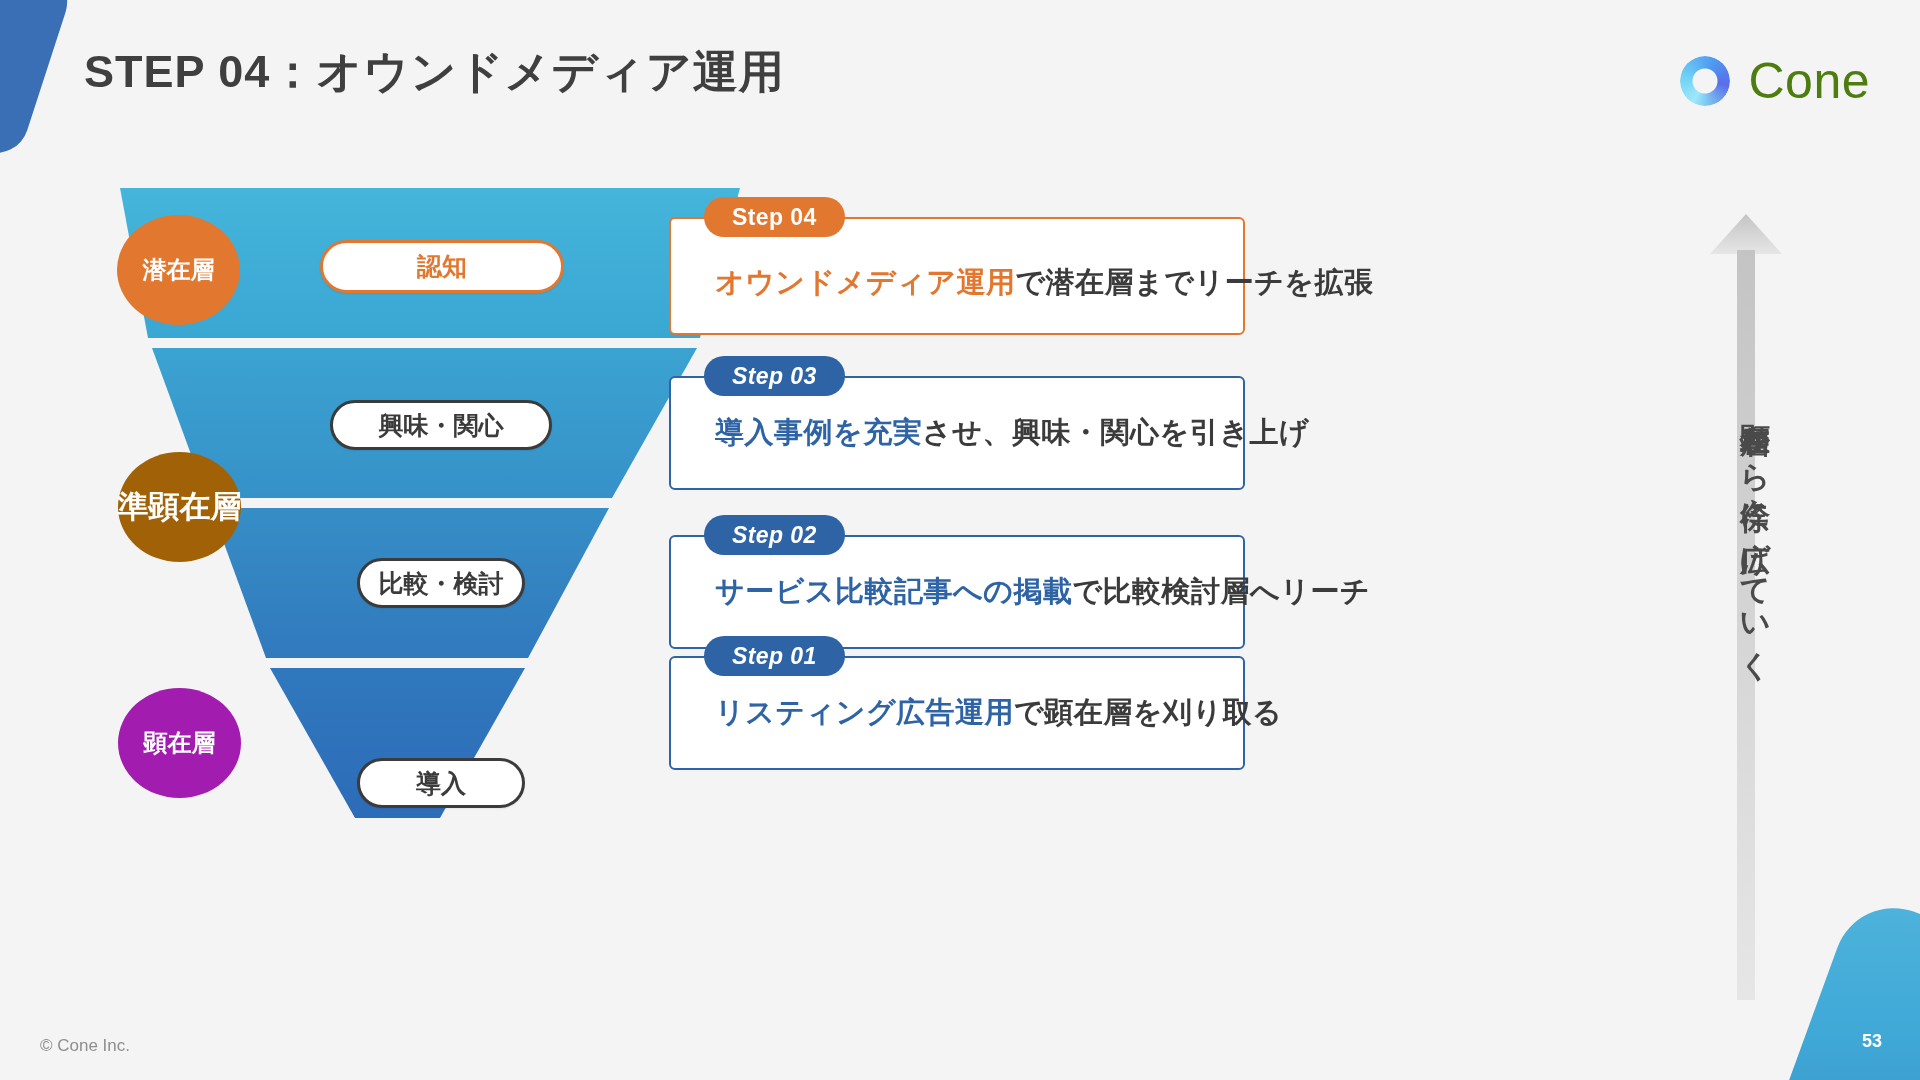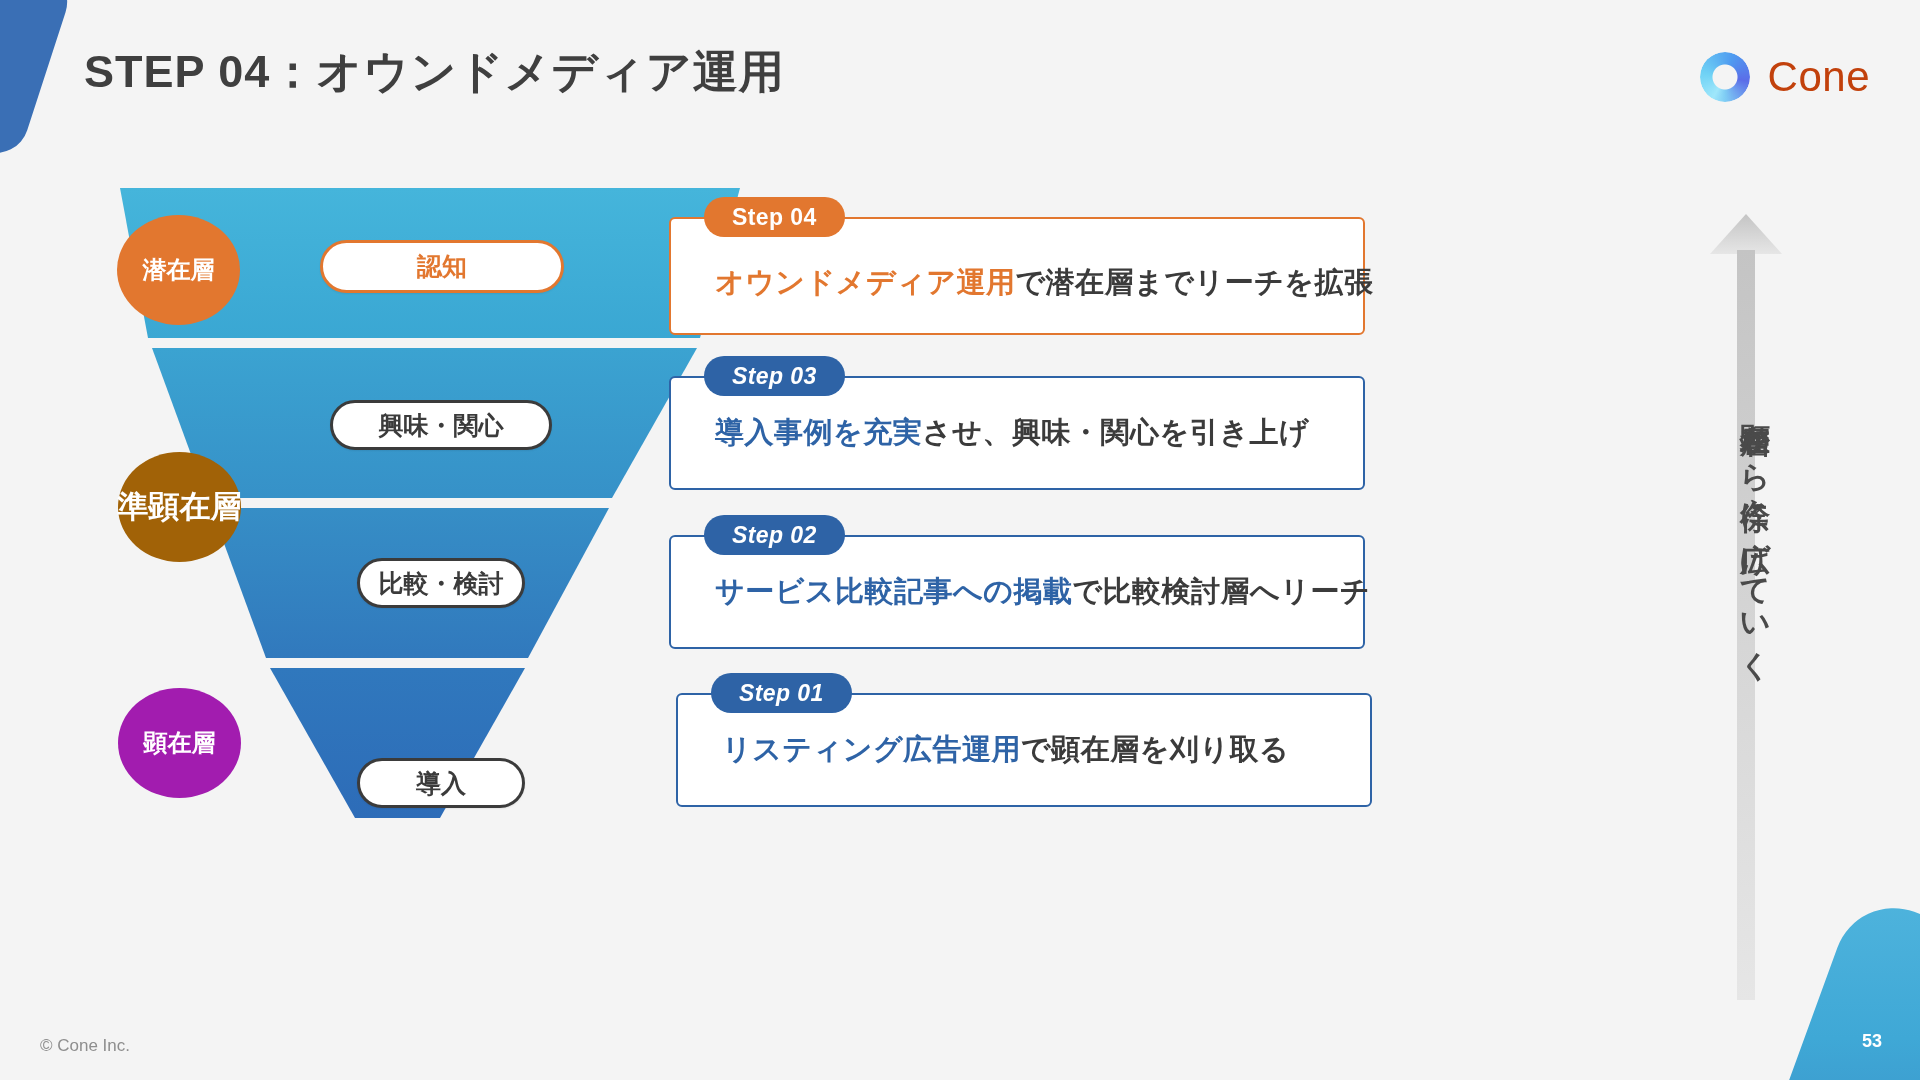--- a/index.html
+++ b/index.html
@@ -37,21 +37,21 @@
   .logo-wrap{
     position:absolute; right:50px; top:52px;
     display:flex; align-items:center; gap:18px;
   }
   .logo-ring{
     width:50px; height:50px; border-radius:50%;
     background:conic-gradient(from 210deg,#9fe7fb 0deg,#6fd2f5 70deg,#4f9bf0 170deg,#5b6de8 250deg,#7fcdf4 330deg,#9fe7fb 360deg);
     -webkit-mask:radial-gradient(circle, transparent 0 12px, #000 13px);
             mask:radial-gradient(circle, transparent 0 12px, #000 13px);
   }
-  .logo-text{ font-size:42px; font-weight:500; color:#c2410c; letter-spacing:0.5px; }
+  .logo-text{ font-size:50px; font-weight:500; color:#4d7c0f; letter-spacing:0.5px; }
 
   
   .funnel{ position:absolute; left:0; top:0; width:740px; height:1010px; }
   .funnel svg{ position:absolute; left:0; top:0; }
 
   .stage-pill{
     position:absolute;
     display:flex; align-items:center; justify-content:center;
     background:#fff;
     border-radius:40px;
@@ -94,26 +94,26 @@
   .layer-bubble.active{
     left:118px; top:688px; width:123px; height:110px;
     background:#a21caf;
   }
 
   
   .card{
     position:absolute;
     background:#fff;
     border-radius:6px;
-    left:669px; width:696px;
+    left:669px; width:576px;
   }
   .card.c4{ top:217px; height:118px; border:2.5px solid #e2772f; }
   .card.c3{ top:376px; height:114px; border:2.5px solid #2e63a6; }
   .card.c2{ top:535px; height:114px; border:2.5px solid #2e63a6; }
-  .card.c1{ top:693px; height:114px; border:2.5px solid #2e63a6;margin-left:7px; }
+  .card.c1{ top:656px; height:114px; border:2.5px solid #2e63a6; }
 
   .step-badge{
     position:absolute; top:-22px; left:33px;
     height:40px; padding:0 28px;
     display:flex; align-items:center; justify-content:center;
     border-radius:20px;
     color:#fff; font-size:23px; font-weight:600; letter-spacing:0.4px;
     white-space:nowrap;
   }
   .step-badge.orange{ background:#e2772f; }

